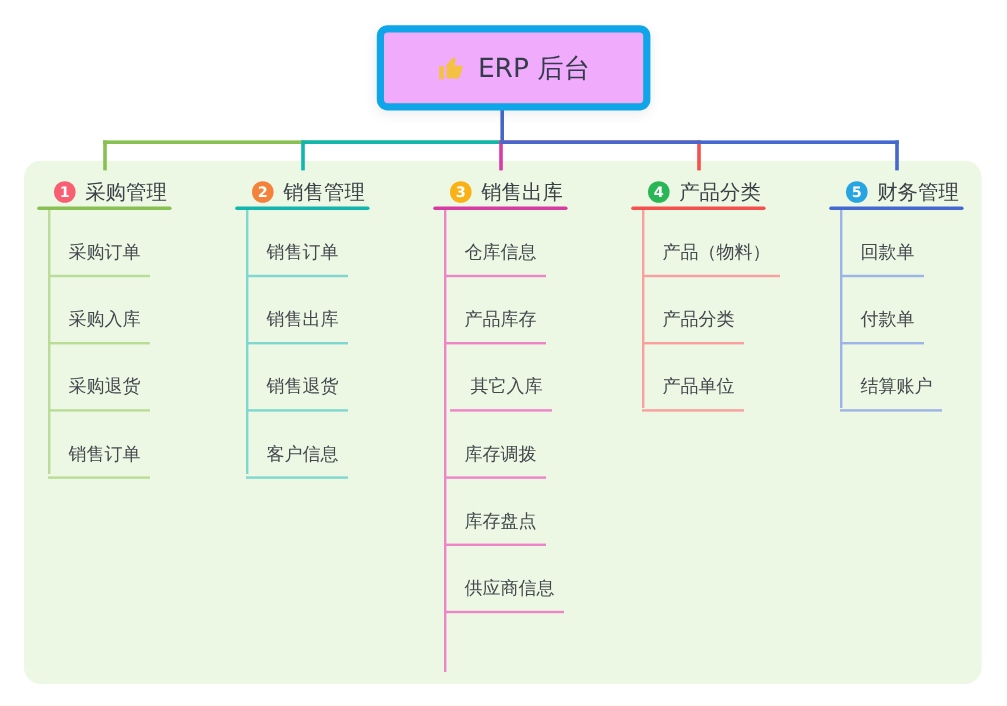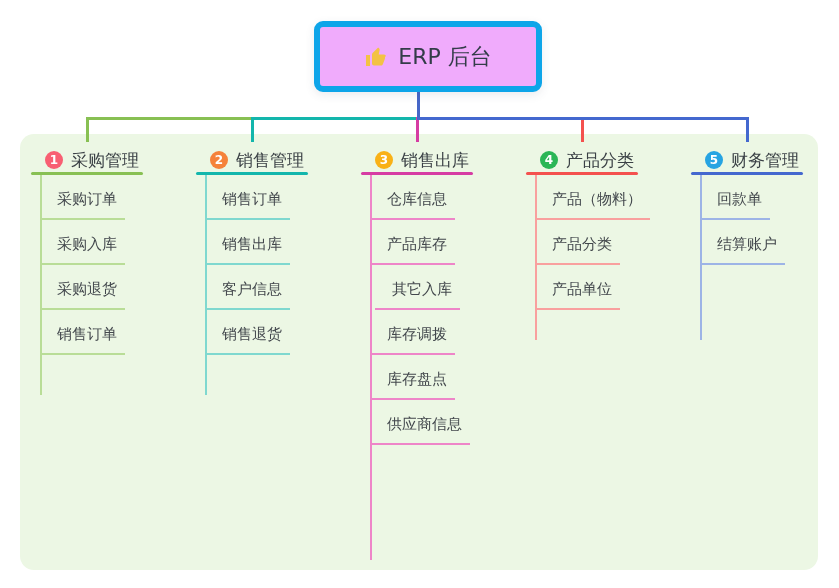--- a/index.html
+++ b/index.html
@@ -30,21 +30,21 @@
   .branch-title-row{display:flex;align-items:center;height:24px;}
   .badge{
     width:18px;height:18px;border-radius:50%;margin-left:14px;
     color:#fff;font-size:12px;font-weight:bold;line-height:18px;
     text-align:center;flex:0 0 18px;
   }
   .branch-label{margin-left:8px;font-size:17px;font-weight:500;color:#3a4045;white-space:nowrap;}
   .title-underline{height:3px;width:112px;border-radius:2px;}
   .children{position:relative;}
   .vline{position:absolute;left:9px;top:0;width:2px;}
-  .row{height:45px;display:flex;align-items:flex-end;}
+  .row{height:56px;display:flex;align-items:flex-end;}
   .node{
     margin-left:9px;padding:0 8px 9px 17px;border-bottom:2px solid;
     font-size:15px;color:#43484d;white-space:nowrap;cursor:default;
   }
 </style>
 </head>
 <body style="background: rgb(255, 255, 255);">
 
 <div id="canvas">
 
@@ -102,24 +102,24 @@
         <div class="title-underline" style="background: rgb(19, 182, 172);"></div>
         <div class="children">
           <div class="vline" style="background: rgb(127, 216, 207); height: 220px;"></div>
           <div class="row">
             <span class="node" style="border-bottom-color: rgb(127, 216, 207);">销售订单</span>
           </div>
           <div class="row">
             <span class="node" style="border-bottom-color: rgb(127, 216, 207);">销售出库</span>
           </div>
           <div class="row">
-            <span class="node" style="border-bottom-color: rgb(127, 216, 207);">客户信息</span>
+            <span class="node" style="border-bottom-color: rgb(127, 216, 207);">销售退货</span>
           </div>
           <div class="row">
-            <span class="node" style="border-bottom-color: rgb(127, 216, 207);">销售退货</span>
+            <span class="node" style="border-bottom-color: rgb(127, 216, 207);">客户信息</span>
           </div>
         </div>
       </div>
       <div class="branch" style="left: 361px;">
         <div class="branch-title-row">
           <span class="badge" style="background: rgb(249, 177, 22);">3</span>
           <span class="branch-label">销售出库</span>
         </div>
         <div class="title-underline" style="background: rgb(214, 60, 163);"></div>
         <div class="children">
@@ -168,19 +168,22 @@
           <span class="badge" style="background: rgb(39, 164, 226);">5</span>
           <span class="branch-label">财务管理</span>
         </div>
         <div class="title-underline" style="background: rgb(68, 104, 207);"></div>
         <div class="children">
           <div class="vline" style="background: rgb(157, 180, 230); height: 165px;"></div>
           <div class="row">
             <span class="node" style="border-bottom-color: rgb(157, 180, 230);">回款单</span>
           </div>
           <div class="row">
+            <span class="node" style="border-bottom-color: rgb(157, 180, 230);">付款单</span>
+          </div>
+          <div class="row">
             <span class="node" style="border-bottom-color: rgb(157, 180, 230);">结算账户</span>
           </div>
         </div>
       </div>
     </div>
 
 </div>
 
 </body></html>

